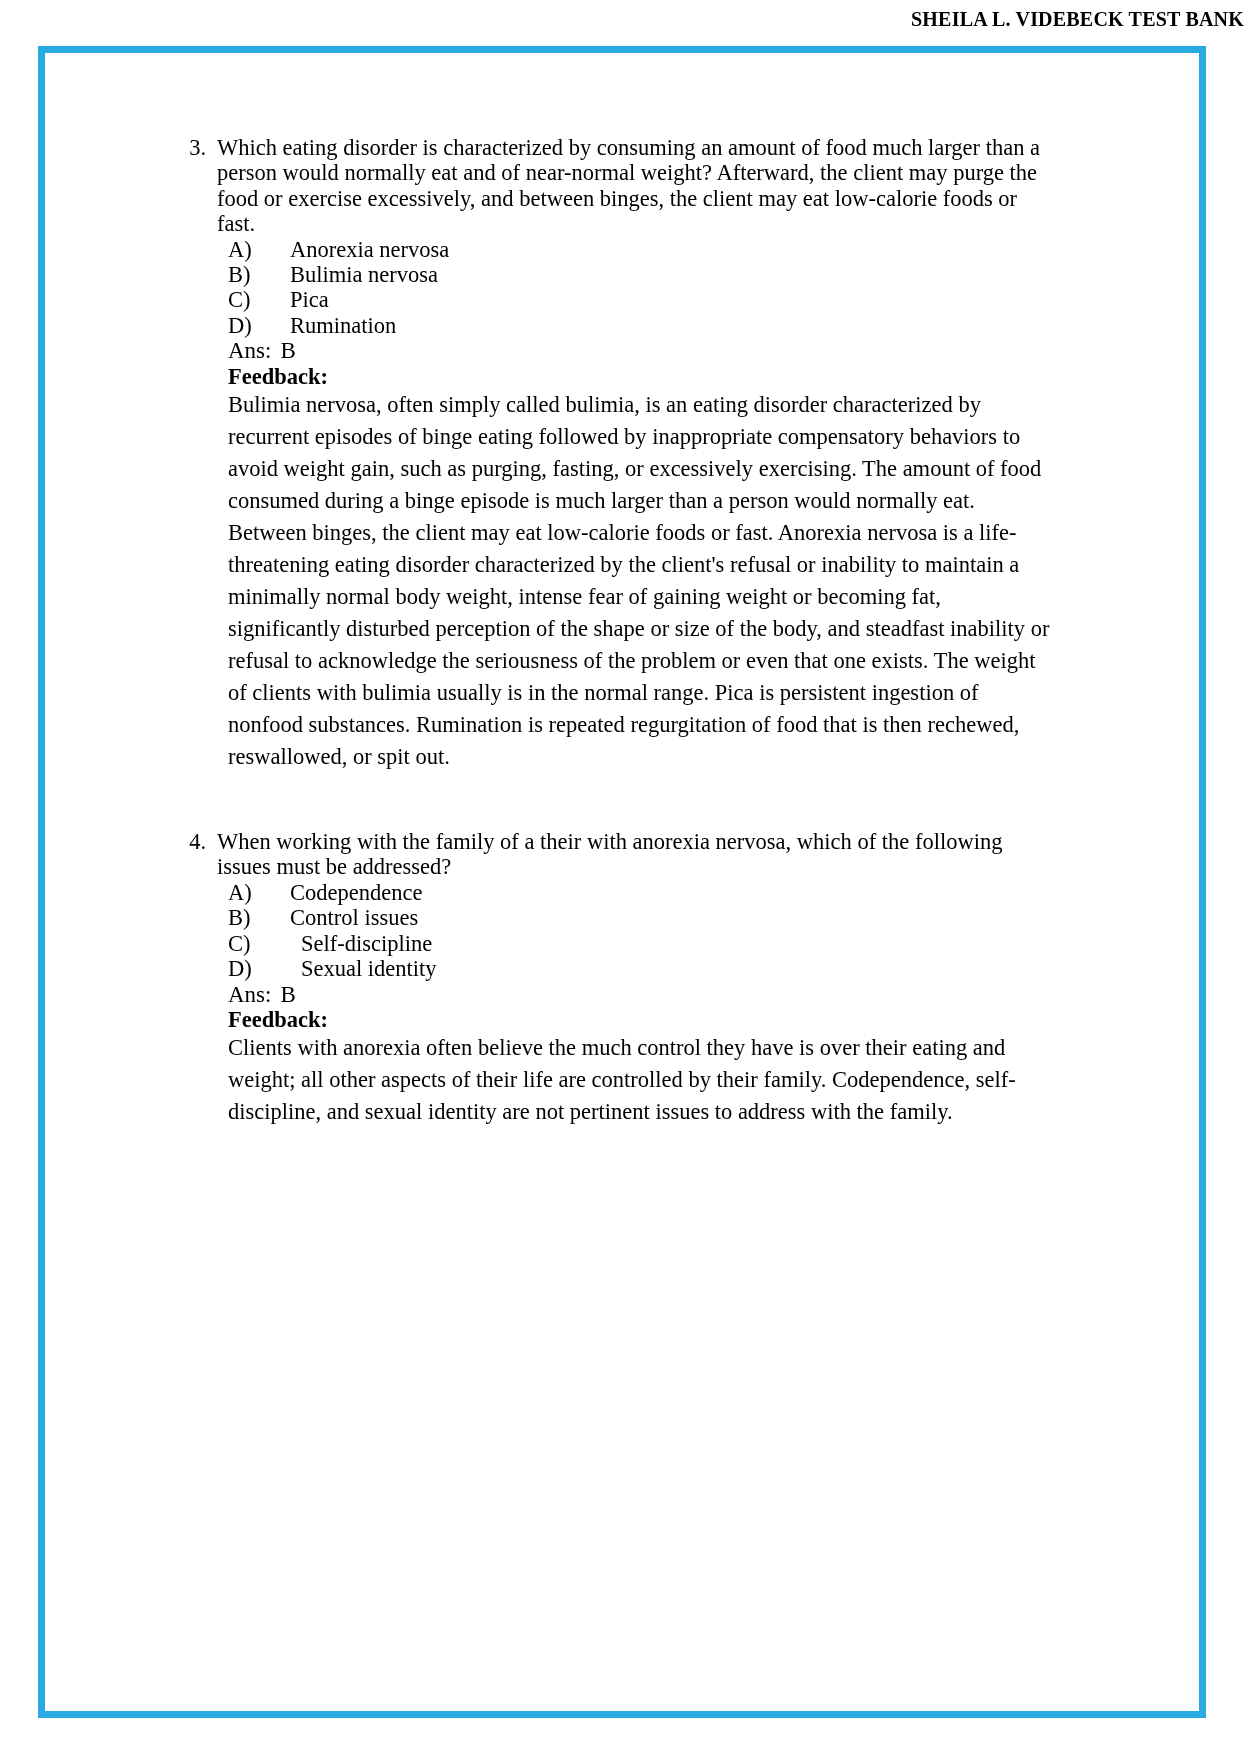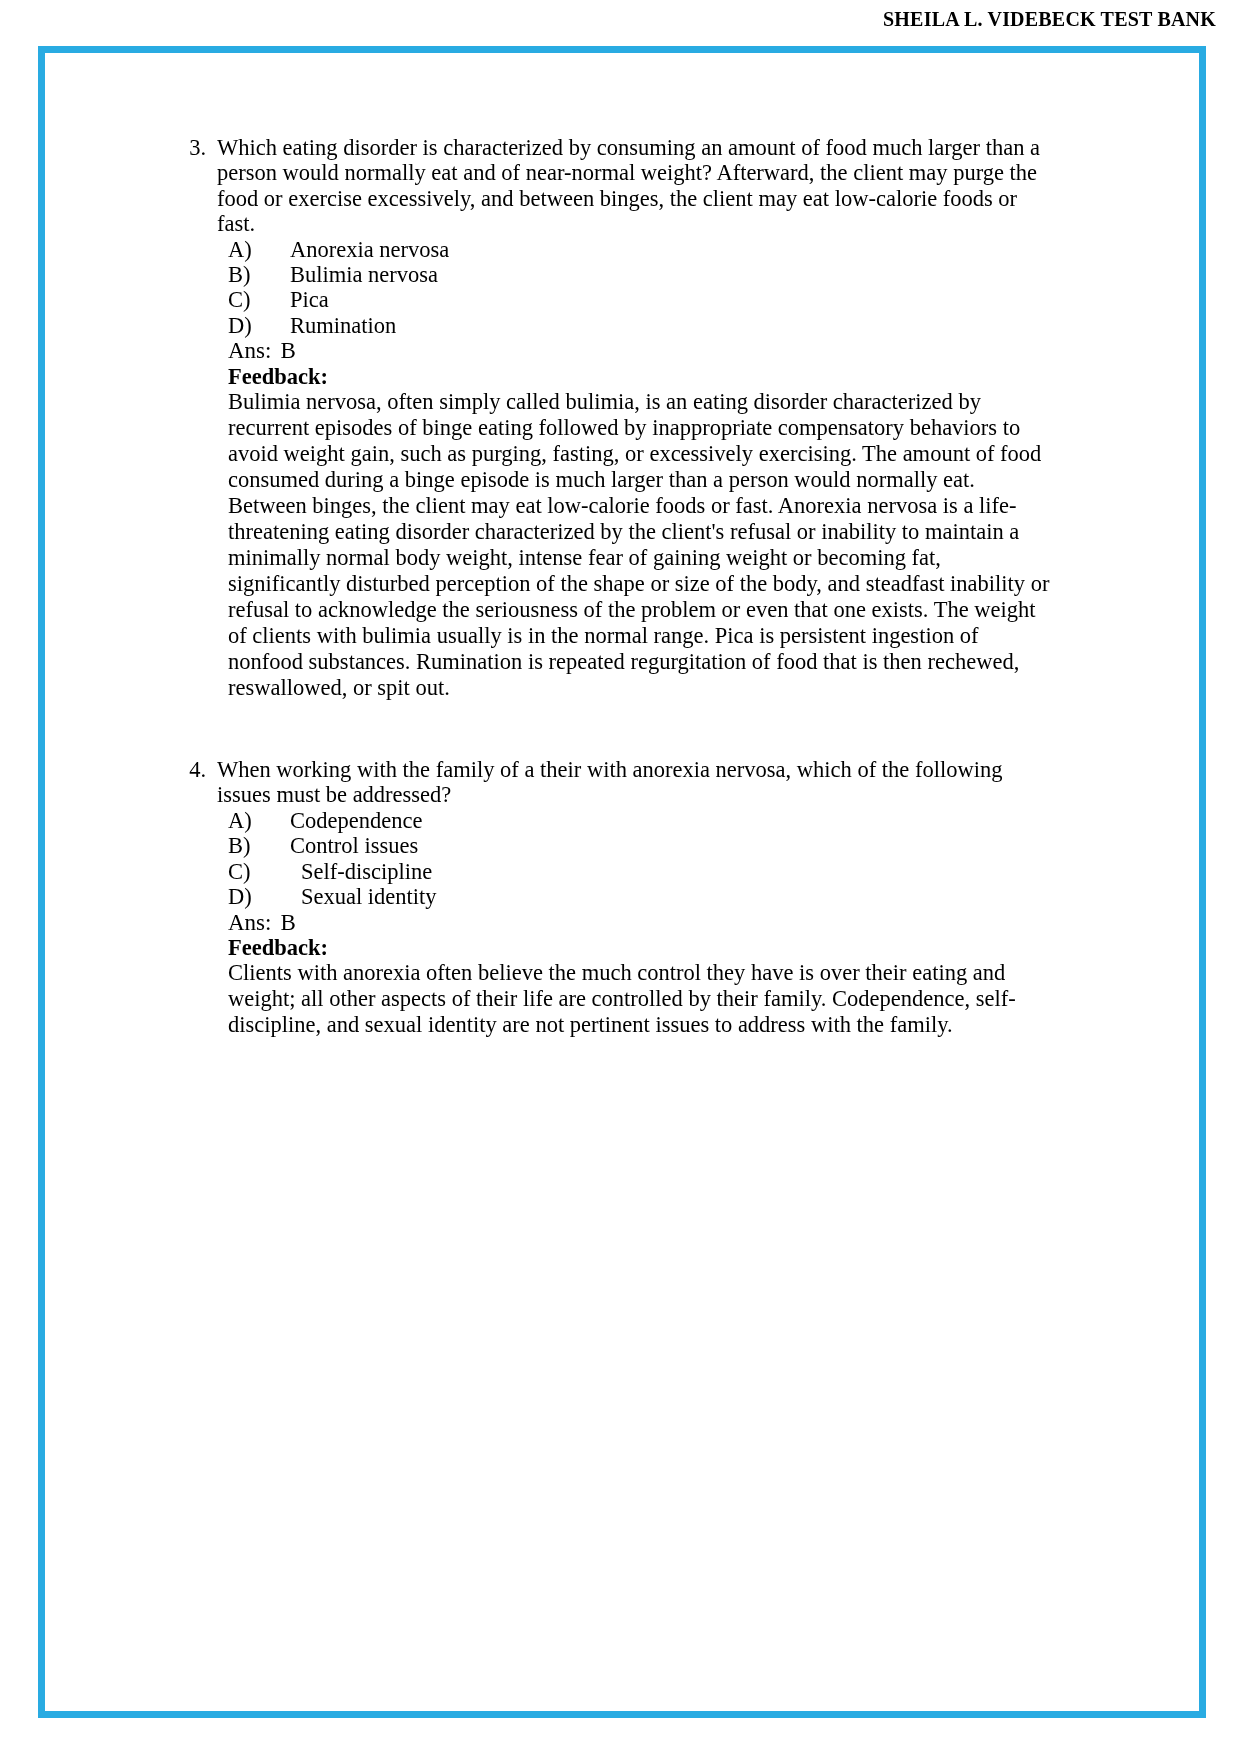--- a/index.html
+++ b/index.html
@@ -17,21 +17,20 @@
     overflow: hidden;
   }
 
   
   .running-header {
     position: absolute;
     top: 8px;
     left: 0;
     width: 1244px;
     text-align: right;
-    padding-right: 28px;
     box-sizing: border-box;
   }
 
   .running-header-text {
     font-family: "Liberation Serif", "DejaVu Serif", serif;
     font-weight: bold;
     font-size: 20px;
     letter-spacing: 0.2px;
     color: #000000;
   }
@@ -133,21 +132,21 @@
   .feedback-label {
     margin-left: 45px;
     font-size: 22.5px;
     line-height: 25.4px;
     font-weight: bold;
   }
 
   .feedback-body {
     margin-left: 45px;
     font-size: 22.5px;
-    line-height: 26px;
+    line-height: 32px;
     text-align: left;
     width: 828px;
   }
 
   
   .page-footer {
     position: absolute;
     bottom: 318px;
     left: 0;
     width: 100%;

